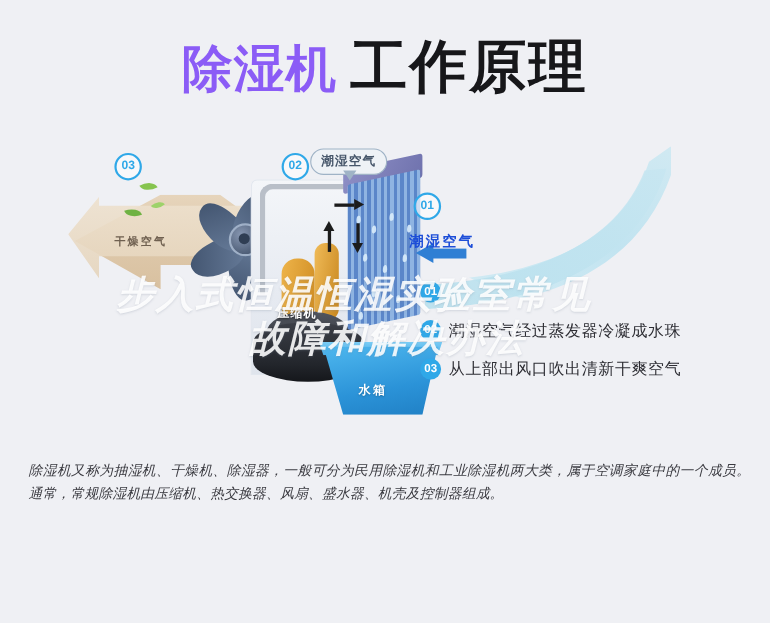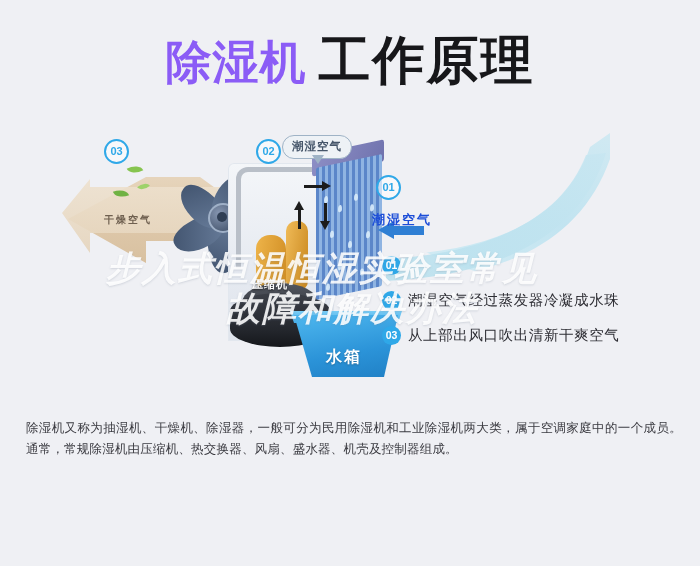--- a/index.html
+++ b/index.html
@@ -335,21 +335,21 @@
     width: 120px;
     height: 14px;
     background: linear-gradient(180deg, #79cdf6, #3fa6e4);
     border-radius: 3px;
     clip-path: path("M 4 0 L 116 0 L 112 12 L 8 12 Z");
   }
   .label-tank {
     position: absolute;
     left: 266px;
     top: 222px;
-    font-size: 16px;
+    font-size: 11px;
     color: #ffffff;
     font-weight: 700;
     letter-spacing: 2px;
     text-shadow: 0 1px 2px rgba(0,0,0,.25);
   }
 
   
   .badge {
     position: absolute;
     width: 21px;
@@ -460,20 +460,21 @@
     top: 418px;
     width: 656px;
   }
   .para {
     font-size: 12.5px;
     line-height: 21px;
     color: #3a3a40;
     letter-spacing: .2px;
     margin: 0 0 16px 0;
     text-align: justify;
+    font-style: italic;
   }
 </style>
 </head>
 <body>
 
 <div class="page">
 
   <div class="title-row">
     <span class="title-a">除湿机</span><span class="title-b">工作原理</span>
   </div>

